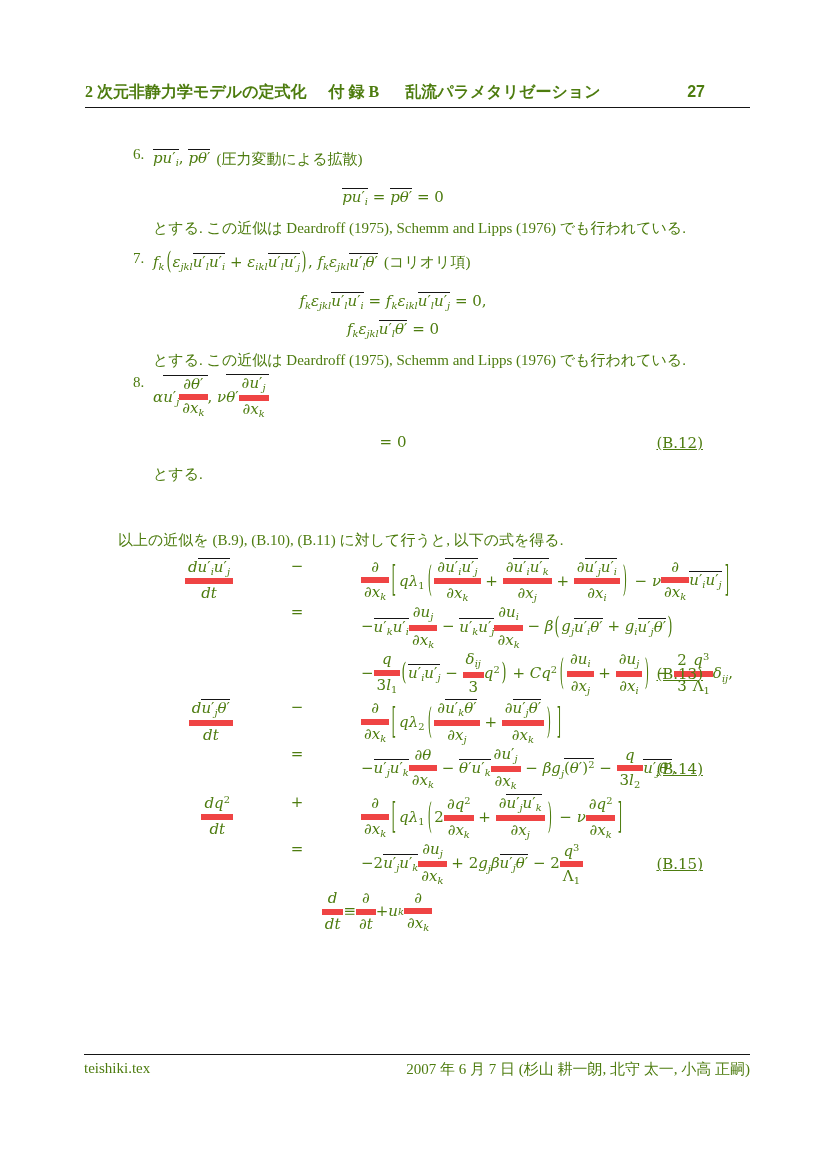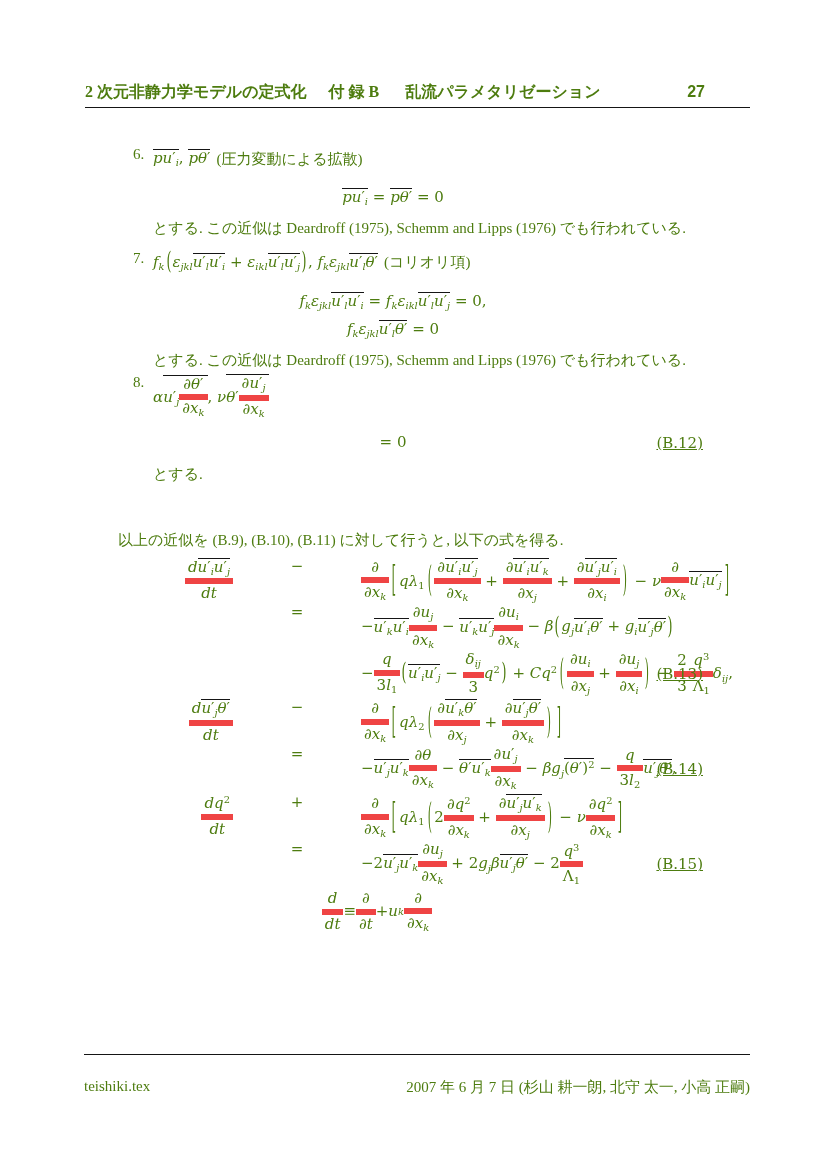--- a/index.html
+++ b/index.html
@@ -47,21 +47,21 @@
   .eqnarray{margin-top:6px;}
   .eqgroup{margin-bottom:2px;}
   .eqrow{display:flex;position:relative;min-height:42px;gap:41px;}
   .eq-lhs{width:148px;flex:none;text-align:right;}
   .eq-op{width:46px;flex:none;text-align:center;}
   .eq-rhs{flex:1;white-space:nowrap;}
   .disp-eq{width:546px;margin-left:19px;text-align:center;margin-top:2px;min-height:40px;
     display:flex;align-items:center;justify-content:center;}
   
   .pg-footer{position:absolute;left:84px;right:76px;top:1054px;border-top:1.5px solid #151515;
-    padding-top:23px;display:flex;justify-content:space-between;font-size:15px;}
+    padding-top:5px;display:flex;justify-content:space-between;font-size:15px;}
 </style>
 </head>
 <body>
 
 <div class="page">
 
   <div class="pg-header">
     <span class="hd-seg">2 次元非静力学モデルの定式化</span>
     <span class="hd-seg hd-app">付 録 B</span>
     <span class="hd-seg hd-chap">乱流パラメタリゼーション</span>

